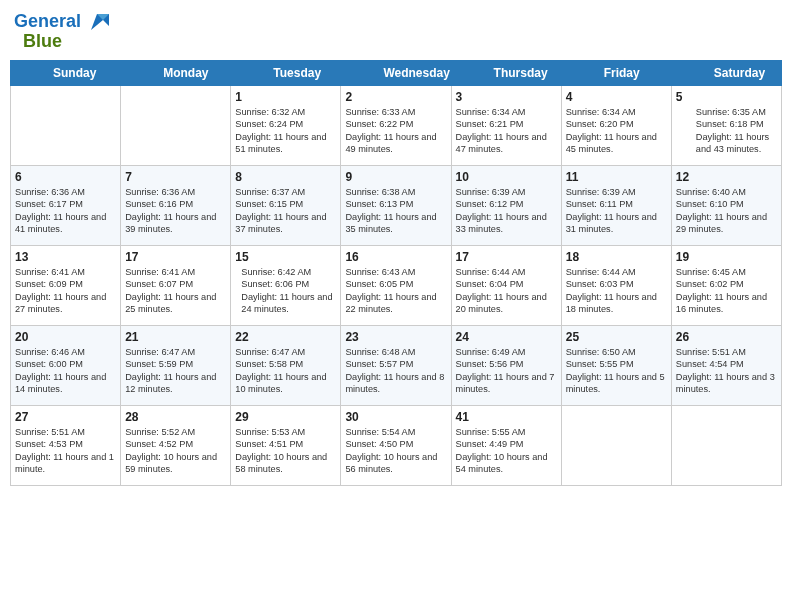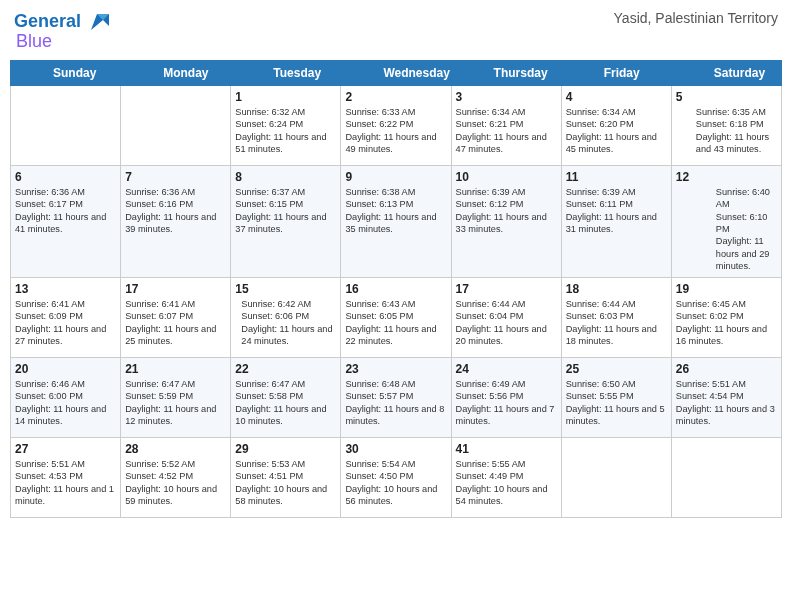--- a/index.html
+++ b/index.html
@@ -95,26 +95,25 @@
   <div class="logo">
     <div>
       <div style="display:flex;align-items:center;">
         <span class="logo-text"><span>General</span></span>
         <svg width="26" height="26" viewBox="0 0 26 26" style="margin-left:2px;margin-top:-2px;">
           <polygon points="8,22 20,12 26,18 26,6 14,6" fill="#1a6fba"></polygon>
           <polygon points="14,6 26,6 20,12" fill="#4a9fd4"></polygon>
         </svg>
       </div>
       <div style="display:flex;align-items:center;margin-top:-2px;margin-left:2px;">
-        <span class="logo-text" style="color:#8b5cf6;font-size:18px;font-weight:normal;">Blue</span>
+        <span class="logo-text" style="color:#4d7c0f;font-size:18px;font-weight:bold;margin-left:7px;">Blue</span>
       </div>
     </div>
   </div>
   <div class="title-block">
-    <div class="subtitle">Yasid, Palestinian Territory</div>
   </div>
 </div>
 
 <table>
   <thead>
     <tr>
     <th>Sunday</th>
         <th>Monday</th>
         <th>Tuesday</th>
         <th>Wednesday</th>
@@ -190,21 +189,21 @@
 Daylight: 11 hours and 33 minutes.</div>
         </td>
         <td>
           <span class="day-num">11</span>
           <div class="day-info" style="white-space: pre-line;">Sunrise: 6:39 AM
 Sunset: 6:11 PM
 Daylight: 11 hours and 31 minutes.</div>
         </td>
         <td>
           <span class="day-num">12</span>
-          <div class="day-info" style="white-space: pre-line; margin-left: 40px;">Sunrise: 6:40 AM
+          <div class="day-info" style="white-space: pre-line;">Sunrise: 6:40 AM
 Sunset: 6:10 PM
 Daylight: 11 hours and 29 minutes.</div>
         </td>
       </tr>
       <tr>
         <td>
           <span class="day-num">13</span>
           <div class="day-info" style="white-space: pre-line;">Sunrise: 6:41 AM
 Sunset: 6:09 PM
 Daylight: 11 hours and 27 minutes.</div>

